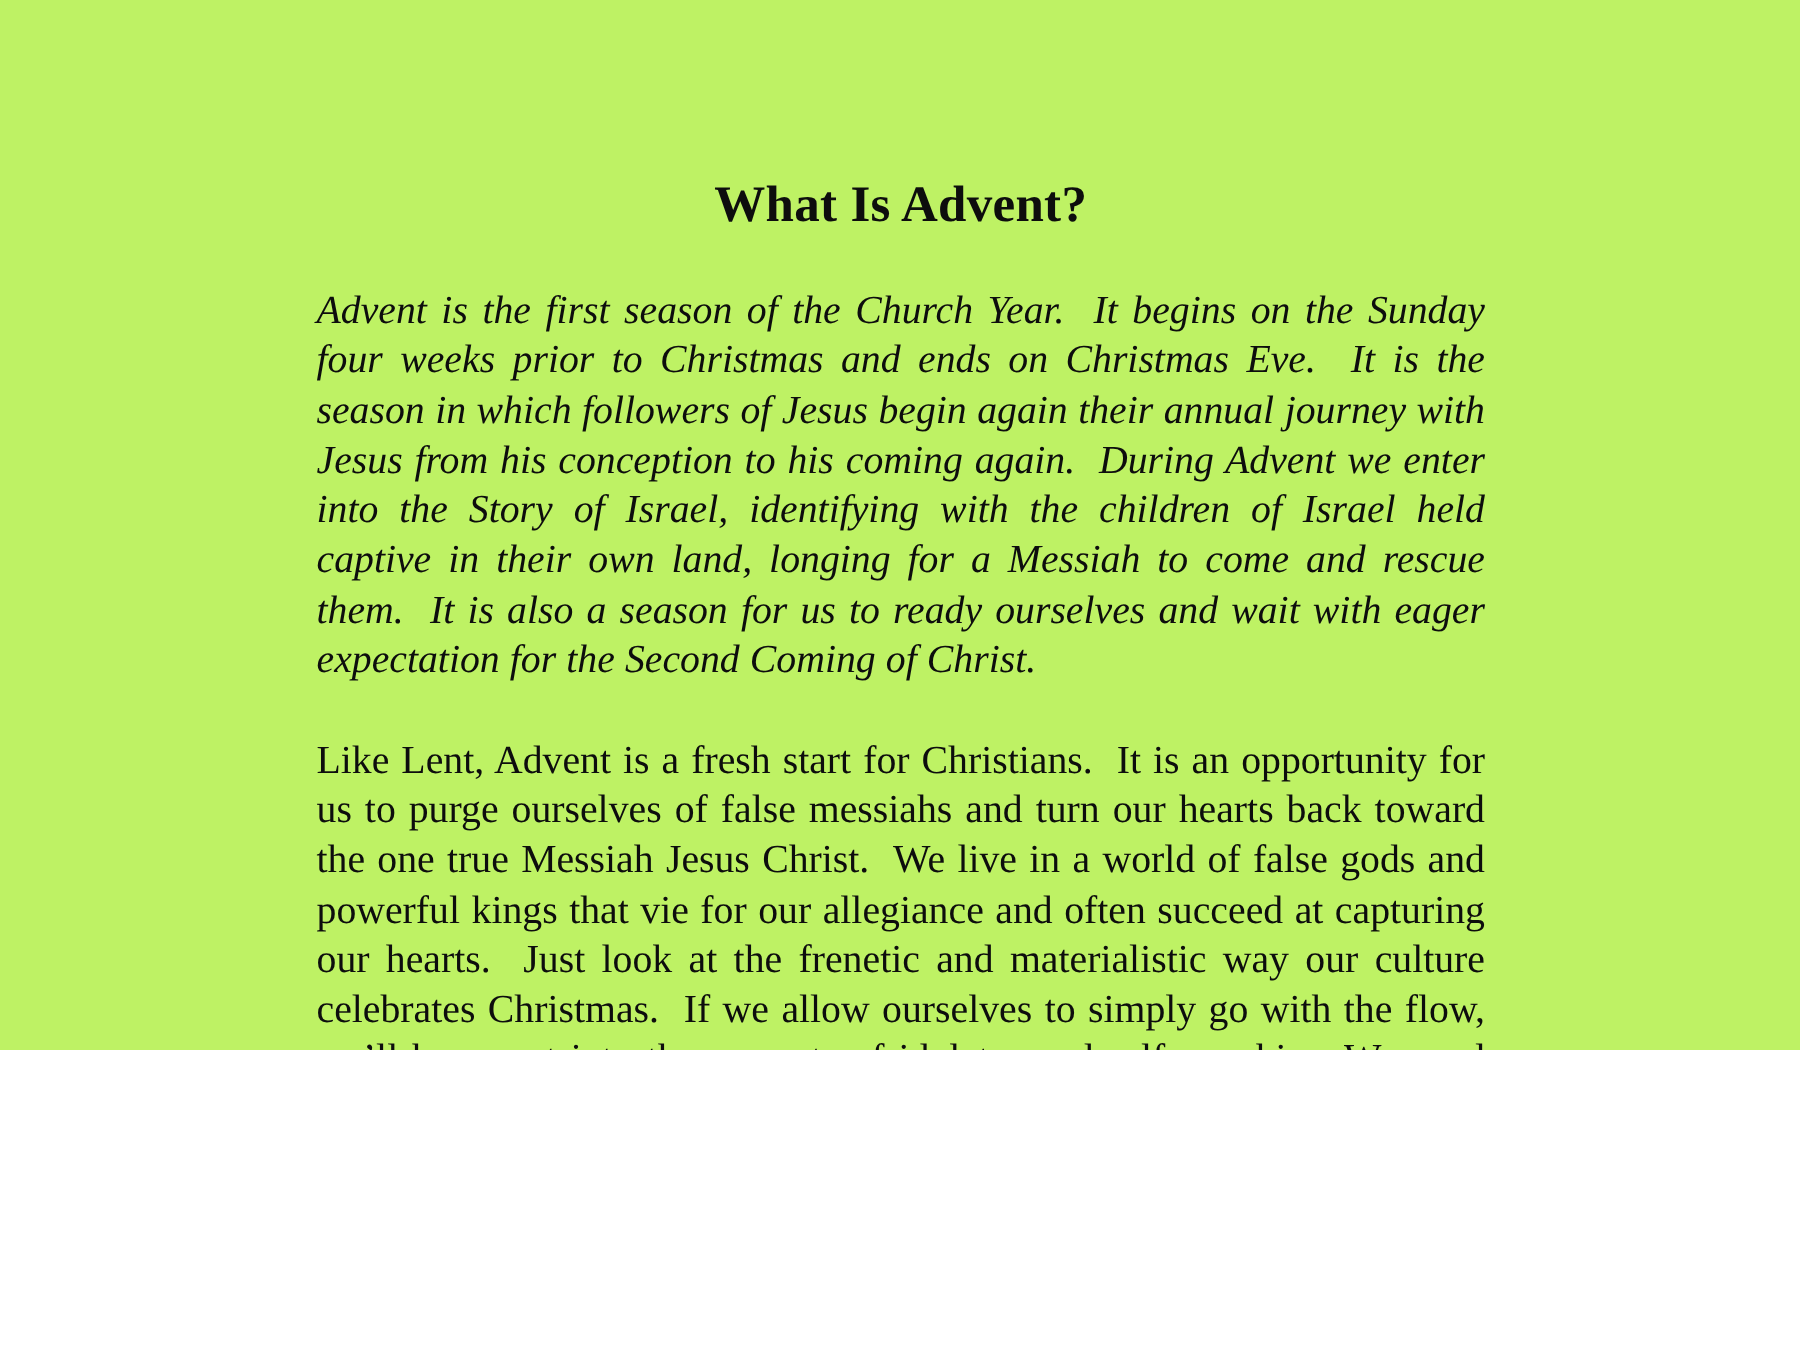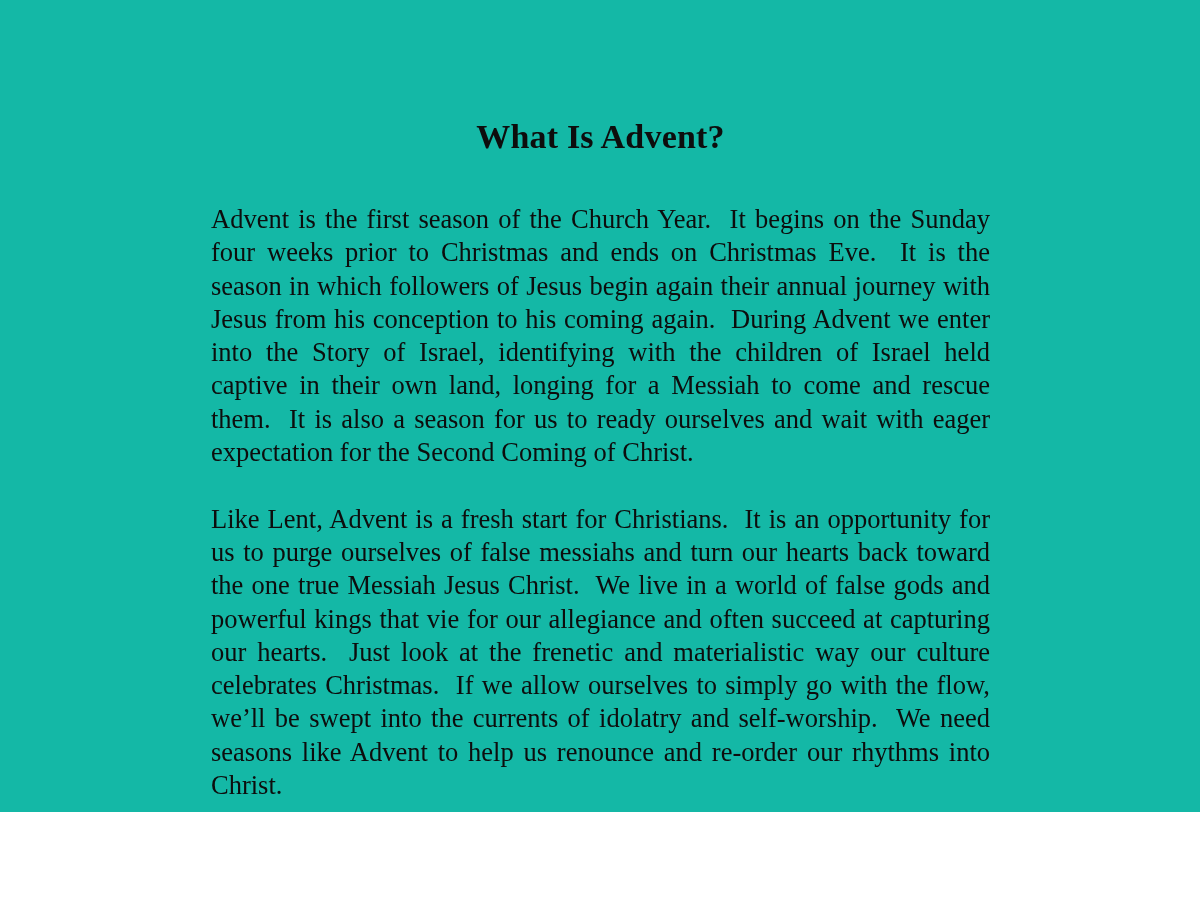--- a/index.html
+++ b/index.html
@@ -12,22 +12,22 @@
     height: 900px;
     overflow: hidden;
     font-family: "Liberation Serif", "DejaVu Serif", serif;
     color: #0d0d0d;
     -webkit-font-smoothing: antialiased;
   }
 
   .page {
     position: relative;
     width: 1200px;
-    height: 812px;
-    background: #14b8a6;
+    height: 700px;
+    background: #bef264;
     overflow: hidden;
   }
 
   .content {
     position: absolute;
     left: 211px;
     top: 0;
     width: 779px;
   }
 
@@ -46,21 +46,21 @@
     margin: 0;
     padding: 0;
     font-size: 26.5px;
     line-height: 33.3px;
     text-align: justify;
     text-justify: inter-word;
     word-spacing: 0.1px;
     white-space: pre-wrap;
   }
 
-  .para-1 { margin-top: 46px; }
+  .para-1 { margin-top: 33px; font-style: italic; }
   .para-2 { margin-top: 33.3px; }
   .para-3 { margin-top: 33.3px; }
 
   
 </style>
 </head>
 <body>
 
 <div class="page">
   <div class="content">

